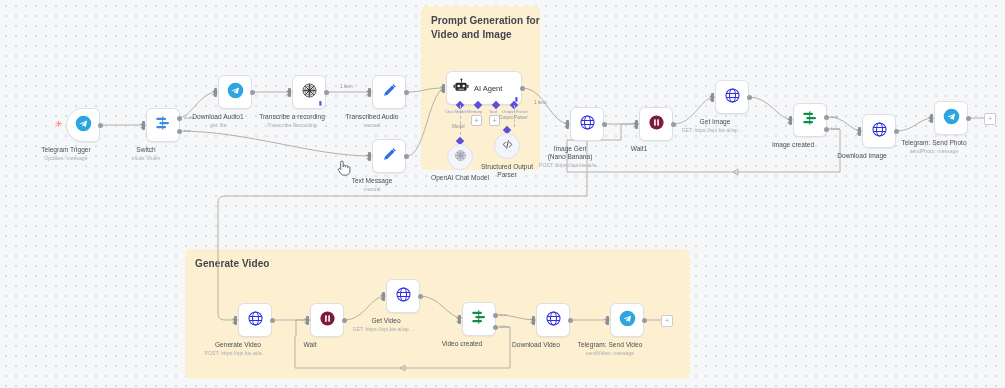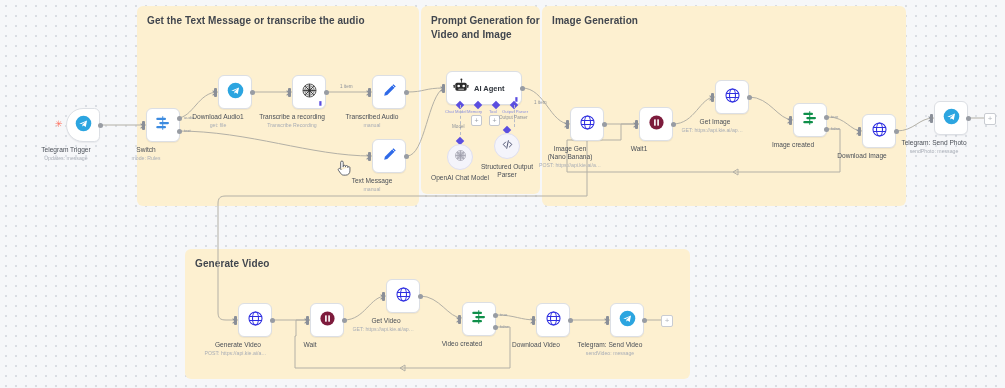--- a/index.html
+++ b/index.html
@@ -56,21 +56,21 @@
     gap:5px;
   }
   .nbox.round{
     border-radius:50%;
     width:26px;height:26px;
     background:#f4f4fb;
     border:1px solid #dfdff0;
     box-shadow:none;
   }
   .agent-label{
-    font-size:7.5px;color:#2f343c;font-weight:700;white-space:nowrap;
+    font-size:7.5px;color:#2f343c;font-weight:400;white-space:nowrap;
   }
   .nlabel{
     position:absolute;
     left:50%;transform:translateX(-50%);
     top:38px;
     text-align:center;
     font-size:6.6px;
     color:#4a4f57;
     line-height:8px;
     white-space:nowrap;
@@ -144,32 +144,26 @@
   .cursor{
     position:absolute;width:16px;height:20px;
   }
 </style>
 </head>
 <body>
 
 <div id="canvas">
 
 
-  <div class="group" style="left:137px;top:6px;width:282px;height:200px;">
-    <div class="group-title wide">Get the Text Message or transcribe the audio</div>
-  </div>
-
-  <div class="group" style="left:421px;top:6px;width:119px;height:188px;">
+
+  <div class="group" style="left:421px;top:6px;width:119px;height:164px;">
     <div class="group-title">Prompt Generation for
 Video and Image</div>
   </div>
 
-  <div class="group" style="left:542px;top:6px;width:364px;height:200px;">
-    <div class="group-title wide">Image Generation</div>
-  </div>
 
   <div class="group" style="left:185px;top:249px;width:505px;height:130px;">
     <div class="group-title wide">Generate Video</div>
   </div>
 
   <svg class="wires">
 
     <path class="wire" d="M100,125 L146,125"></path>
 
     <path class="wire" d="M177,118 C193,118 198,92 218,92"></path>

